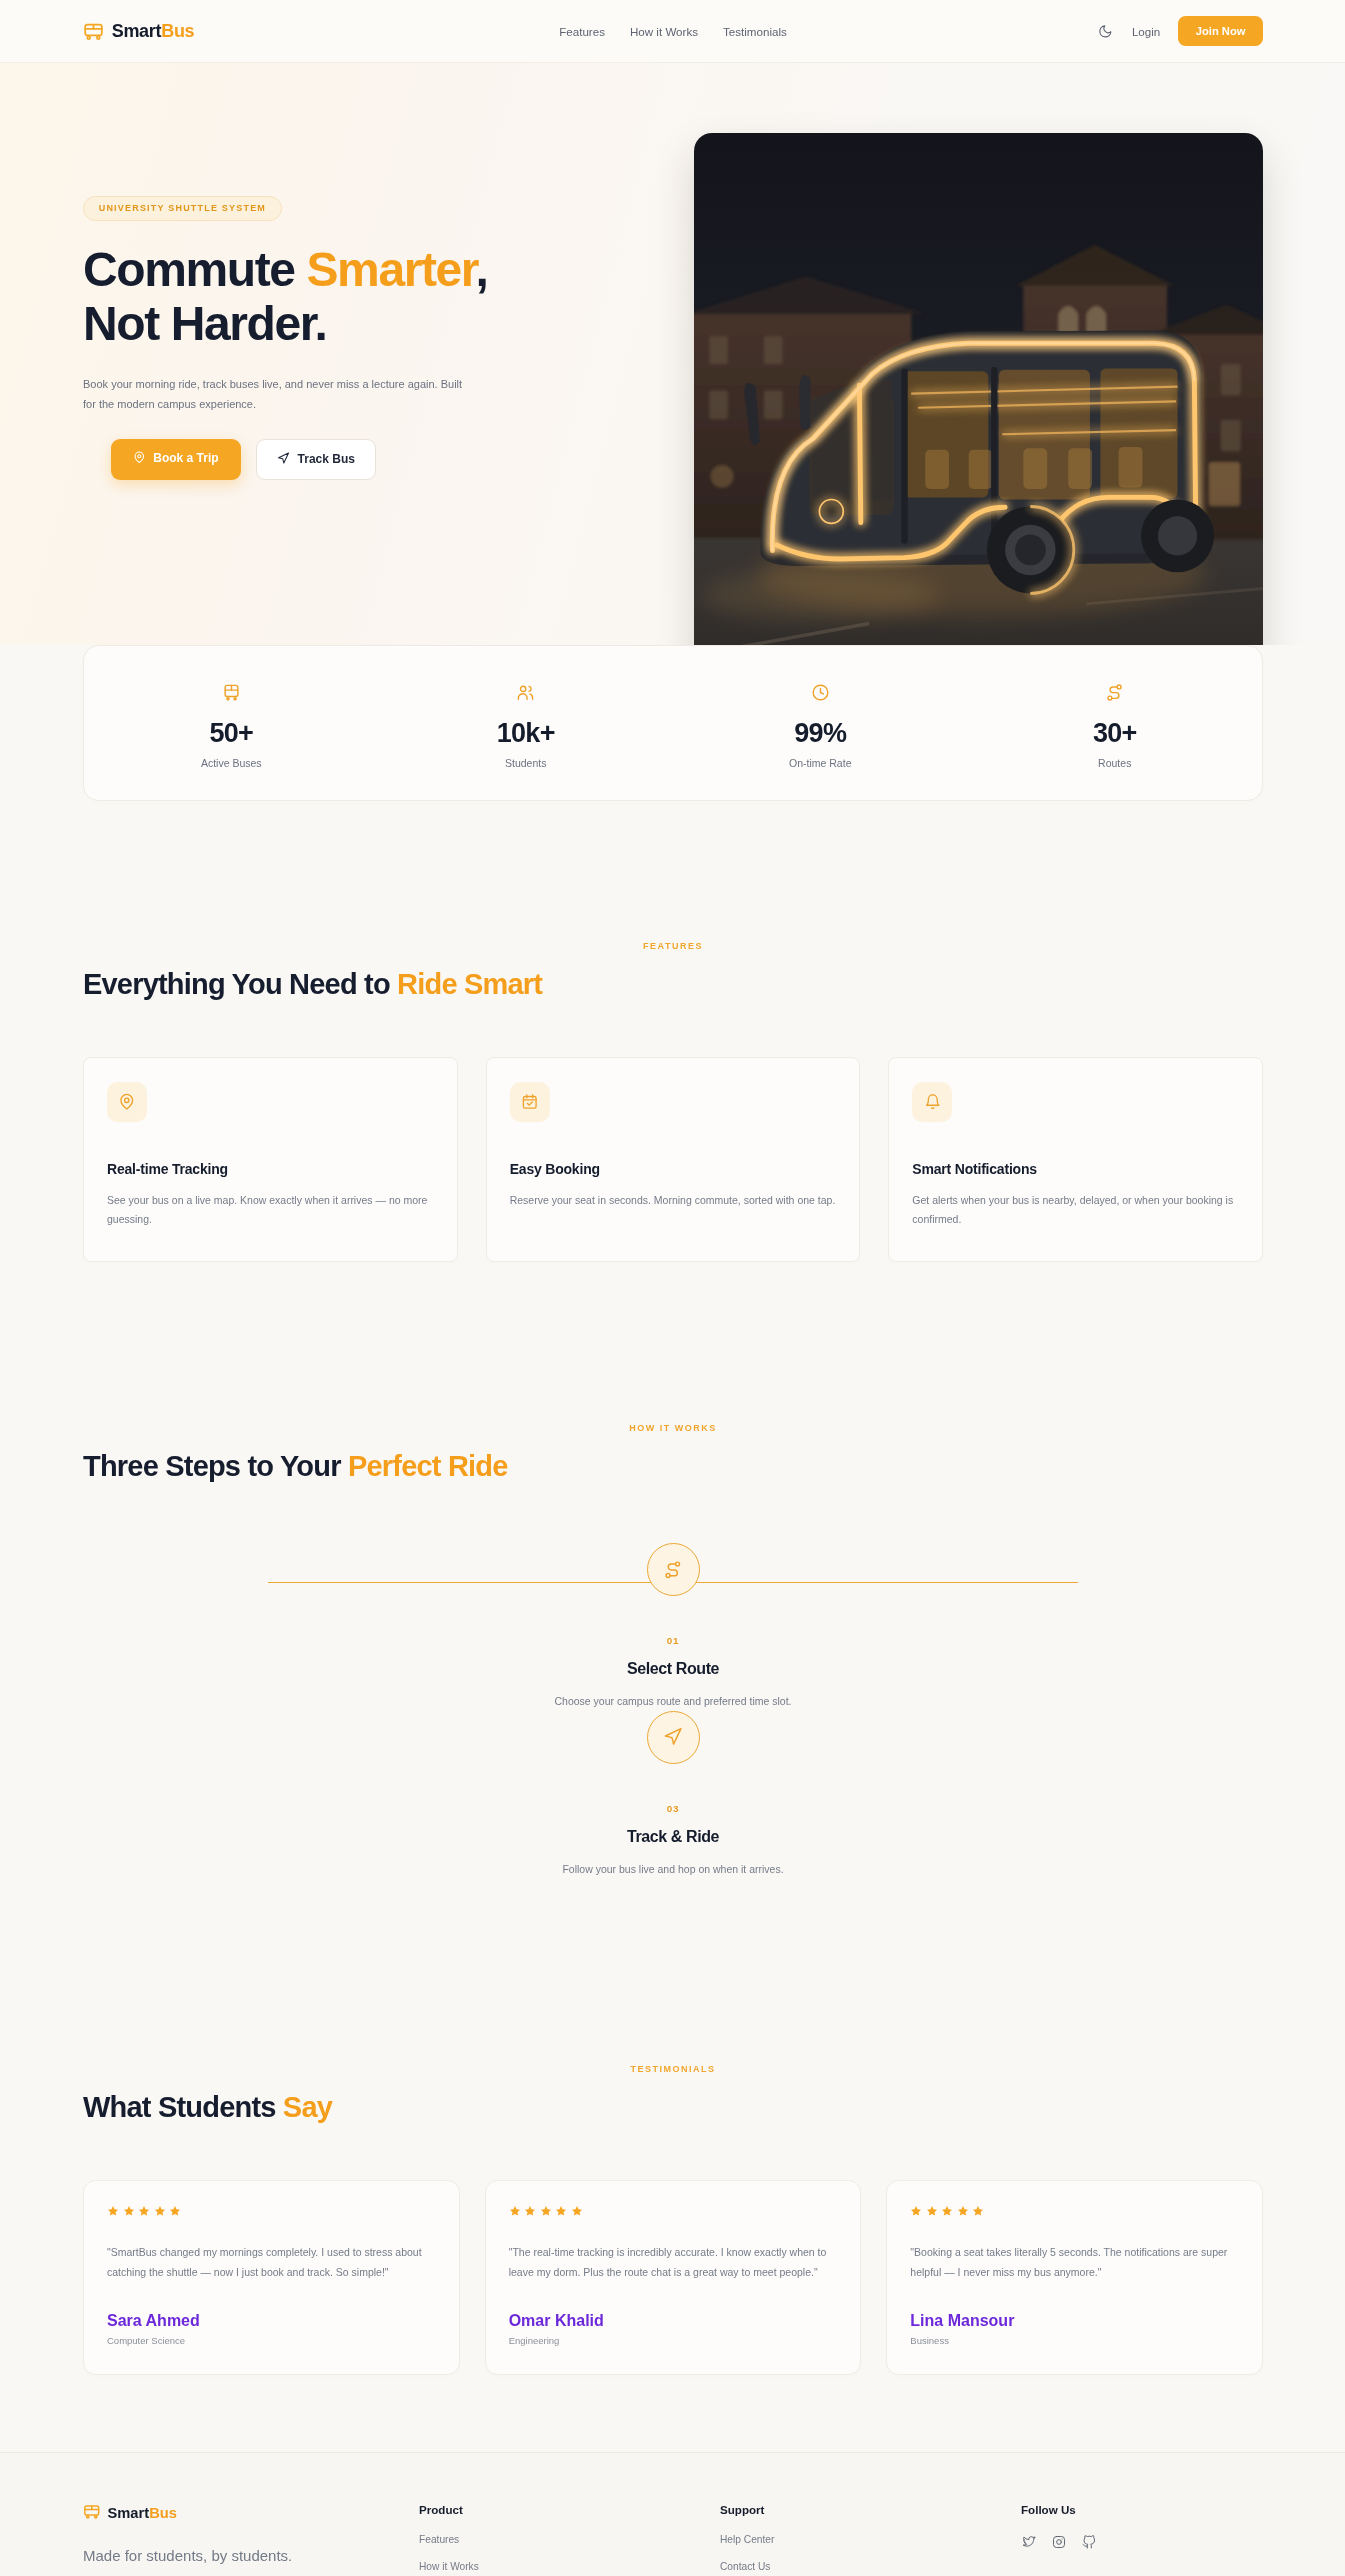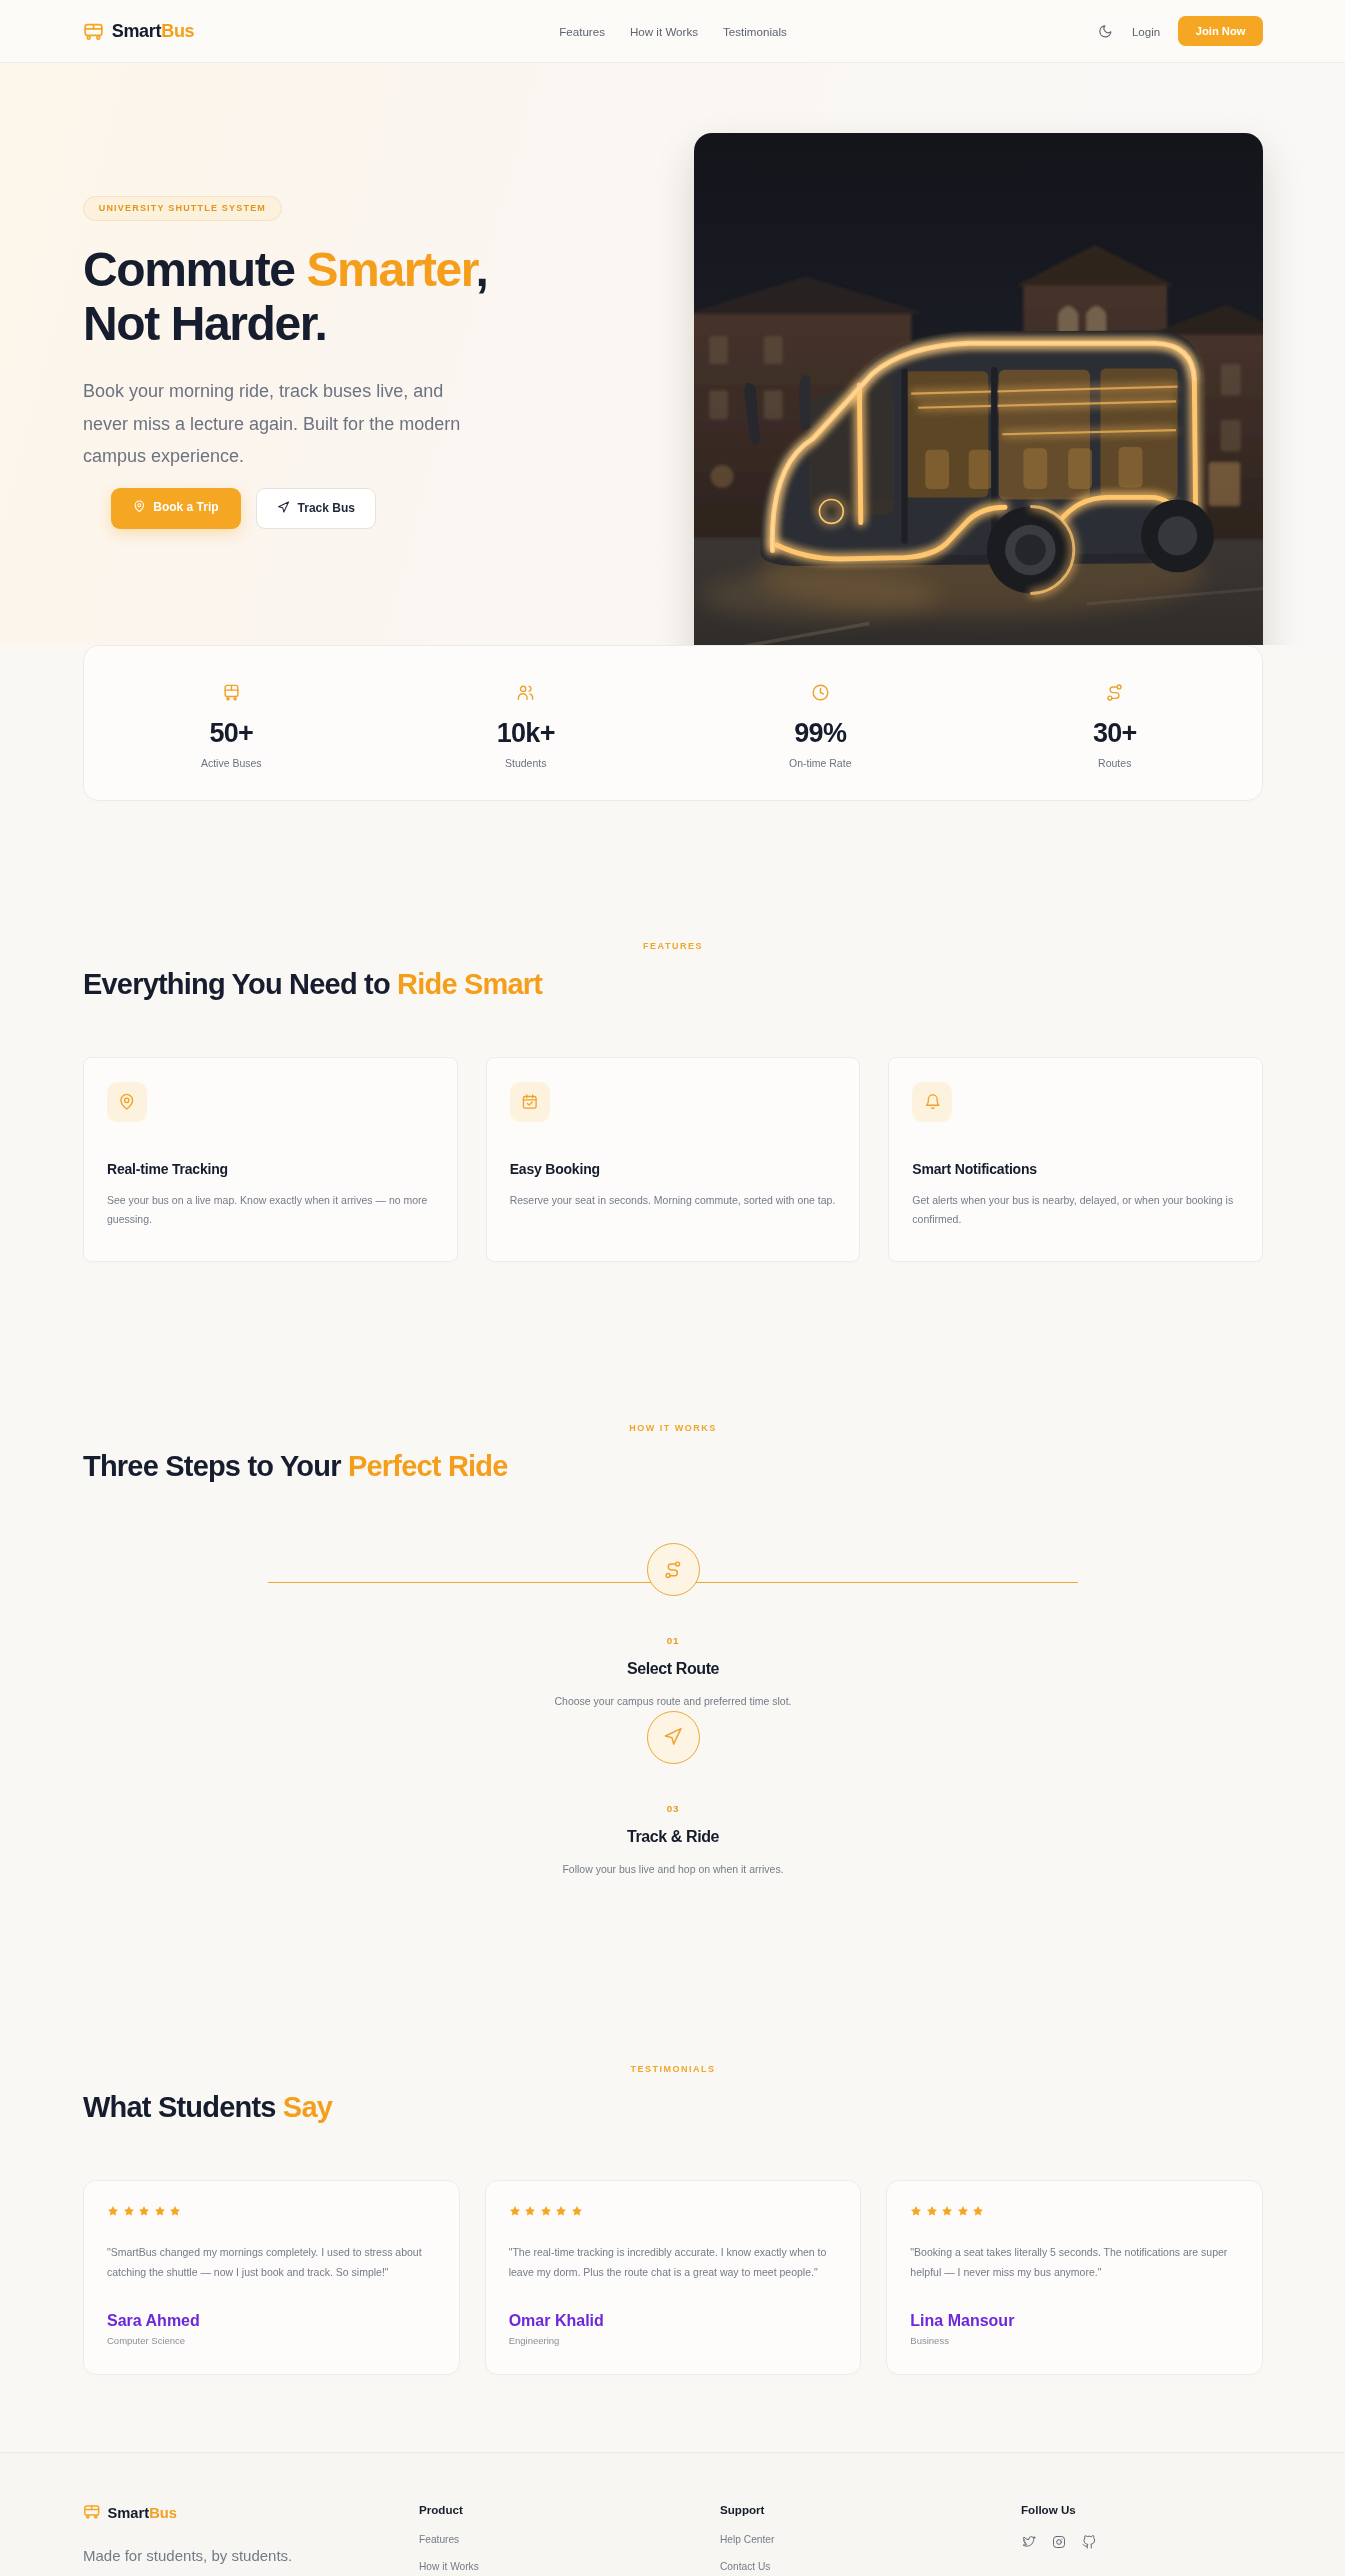--- a/index.html
+++ b/index.html
@@ -62,22 +62,22 @@
     padding: 6.3px 14.7px; border-radius: 69px;
     margin-bottom: 22.4px;
   }
   .hero-title {
     font-size: 48px; line-height: 1.12; font-weight: 800;
     color: #161d2e; letter-spacing: -1.4px;
     margin-bottom: 25px;
   }
   .hero-title .accent { color: #f59e1b; }
   .hero-sub {
-    font-size: 18px; line-height: 1.78; color: #6b7280;
-    width: 393px; margin-bottom: 16px;
+    font-size: 11px; line-height: 1.78; color: #6b7280;
+    width: 393px; margin-bottom: 24px;
   }
   .hero-actions { display: flex; gap: 15.4px; }
   .btn-primary {
     background: #f5a623; color: #fff; border: none; border-radius: 9px;
     font-size: 12px; font-weight: 700; padding: 12px 22px;
     display: inline-flex; align-items: flex-start; gap: 7.7px; cursor: pointer;
     box-shadow: 0 4.9px 14px rgba(245,166,35,.30);
     margin-left: 28px;
   }
   .btn-ghost {

